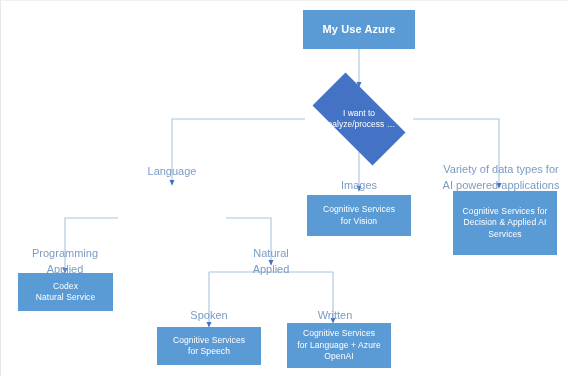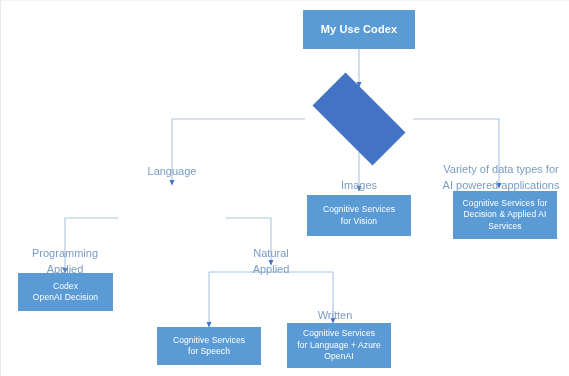--- a/index.html
+++ b/index.html
@@ -109,42 +109,44 @@
 
       <path d="M225,217 L270,217 L270,262" marker-end="url(#arw)"></path>
 
       <path d="M208,271 L332,271"></path>
       <path d="M208,271 L208,324" marker-end="url(#arw)"></path>
       <path d="M332,271 L332,320" marker-end="url(#arw)"></path>
     </g>
   </svg>
 
   <div class="node-box title-box" style="left:302px; top:9px; width:112px; height:39px;">
-    <span>My Use Codex</span>
+    <span>My Use Azure</span>
   </div>
 
   <div class="node-diamond small-label" style="left:298px; top:85px; width:120px; height:66px;">
     <span class="shape"></span>
+    <span class="dlabel" style="white-space:pre-line;">I want to
+analyze/process …</span>
   </div>
 
 
   <div class="node-box" style="left:306px; top:194px; width:104px; height:41px; white-space:pre-line;">
     <span style="white-space:pre-line;">Cognitive Services
 for Vision</span>
   </div>
 
-  <div class="node-box" style="left:452px; top:190px; width:104px; height:48px;">
+  <div class="node-box" style="left:452px; top:190px; width:104px; height:64px;">
     <span style="white-space:pre-line;">Cognitive Services for
 Decision &amp; Applied AI
 Services</span>
   </div>
 
   <div class="node-box" style="left:17px; top:272px; width:95px; height:38px;">
     <span style="white-space:pre-line;">Codex
-OpenAI Decision</span>
+Natural Service</span>
   </div>
 
   <div class="node-box" style="left:156px; top:326px; width:104px; height:38px;">
     <span style="white-space:pre-line;">Cognitive Services
 for Speech</span>
   </div>
 
   <div class="node-box" style="left:286px; top:322px; width:104px; height:45px;">
     <span style="white-space:pre-line;">Cognitive Services
 for Language + Azure
@@ -167,18 +169,21 @@
   <div class="edge-label" style="left:21px; top:230px; width:86px;">
     <span style="white-space:pre-line;">Programming
 Applied</span>
   </div>
 
   <div class="edge-label" style="left:230px; top:230px; width:80px;">
     <span style="white-space:pre-line;">Natural
 Applied</span>
   </div>
 
+  <div class="edge-label" style="left:172px; top:292px; width:72px;">
+    <span>Spoken</span>
+  </div>
 
   <div class="edge-label" style="left:298px; top:292px; width:72px;">
     <span>Written</span>
   </div>
 
 </div>
 
 </body></html>

